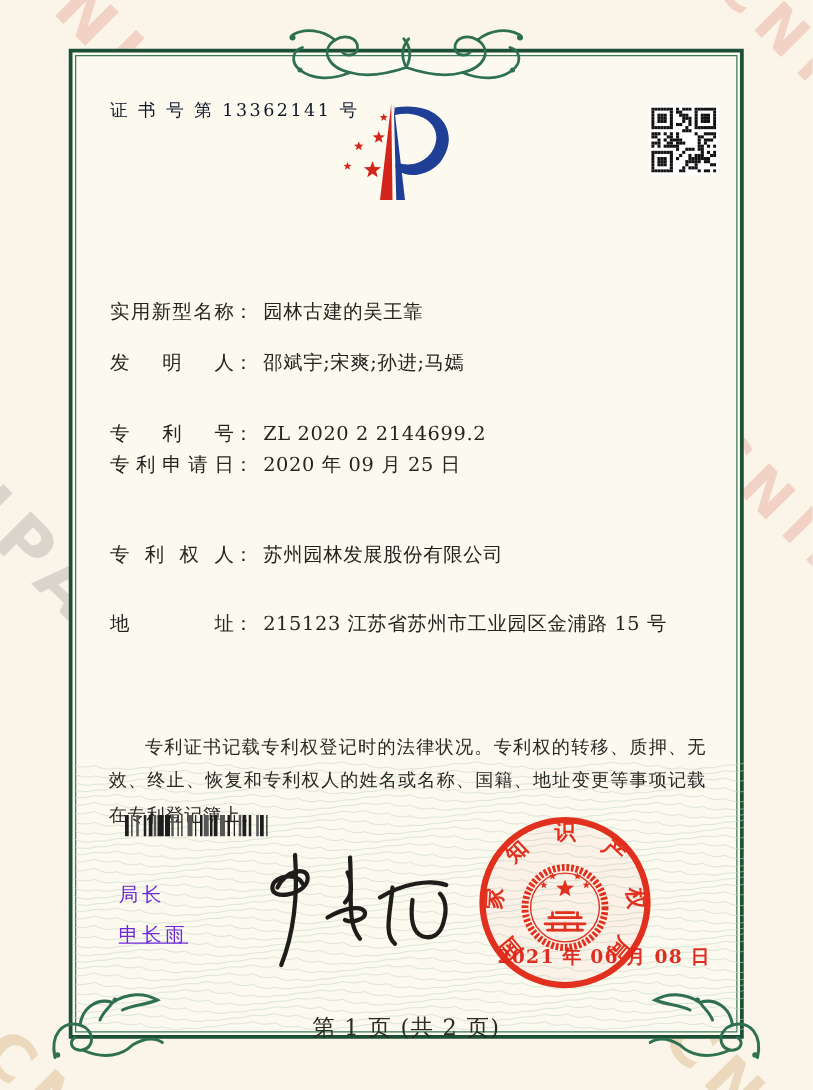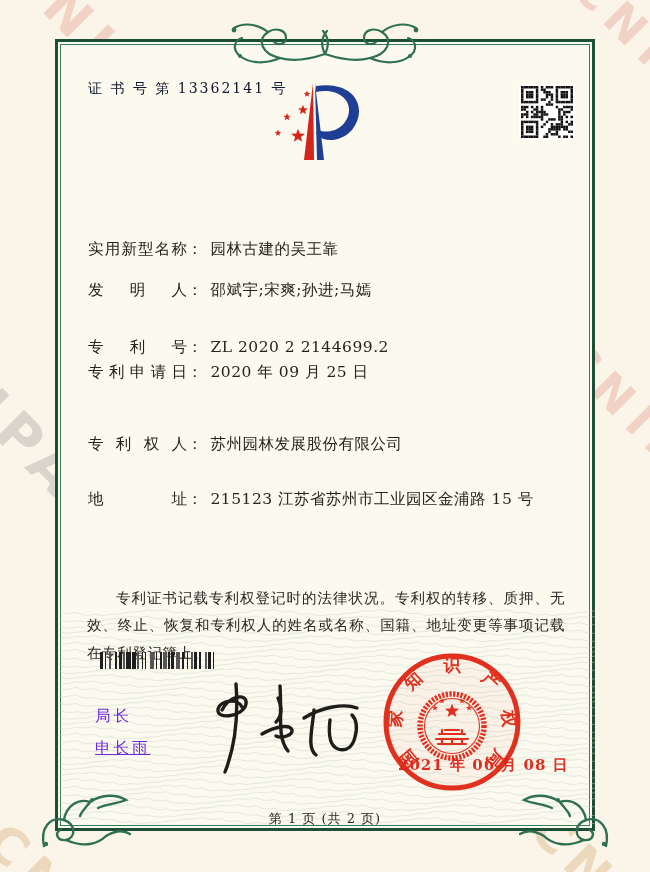--- a/index.html
+++ b/index.html
@@ -68,21 +68,21 @@
     font-size:15.5px;color:#6d28d9;letter-spacing:3px;
   }
   .sig{position:absolute;left:192px;top:676px;}
   .seal{position:absolute;left:372px;top:642px;}
   .seal-date{
     position:absolute;left:398px;top:756px;
     font-size:15px;font-weight:bold;color:#dd2417;letter-spacing:1px;opacity:.95;
   }
   .footer{
     position:absolute;left:0;top:810px;width:650px;text-align:center;
-    font-size:13px;color:#2b2926;letter-spacing:1px;
+    font-size:18px;color:#2b2926;letter-spacing:1px;
   }
 </style>
 </head>
 <body>
 
 <div class="page">
 
   <span class="wm wm-pink" style="left:40px;top:-58px;font-size:52px;">CNIPA</span>
   <span class="wm wm-pink" style="left:600px;top:-40px;font-size:46px;">CNIPA</span>
   <span class="wm wm-grey" style="left:-70px;top:300px;font-size:56px;">CNIPA</span>

